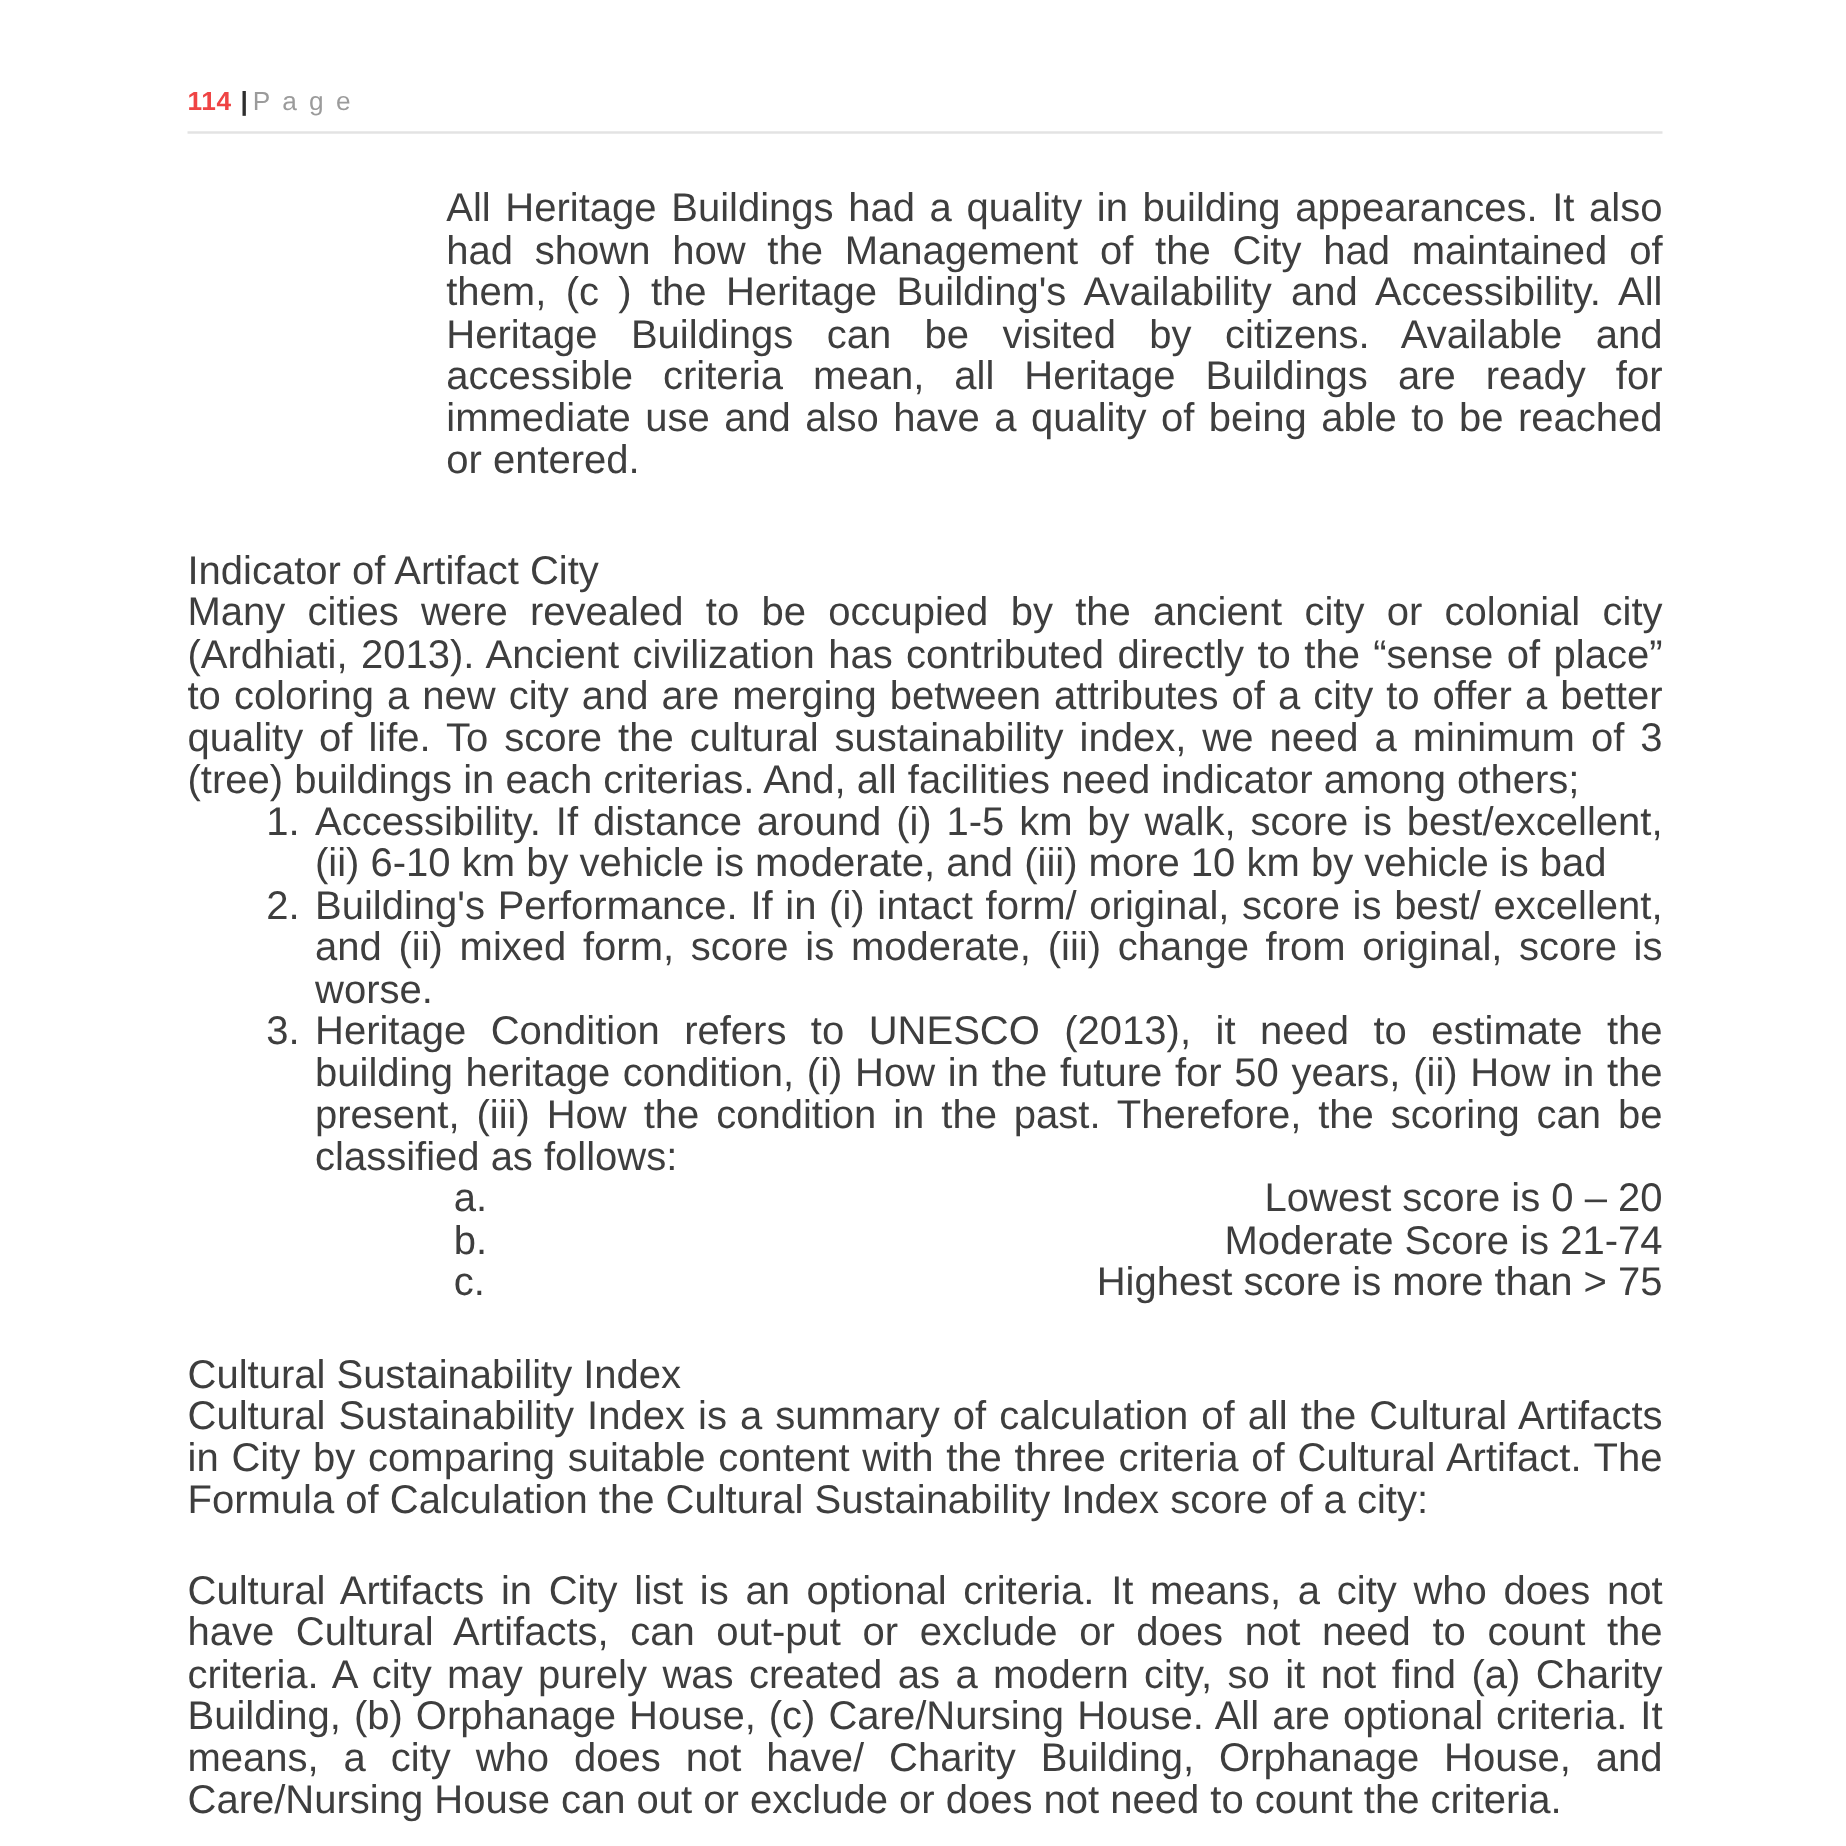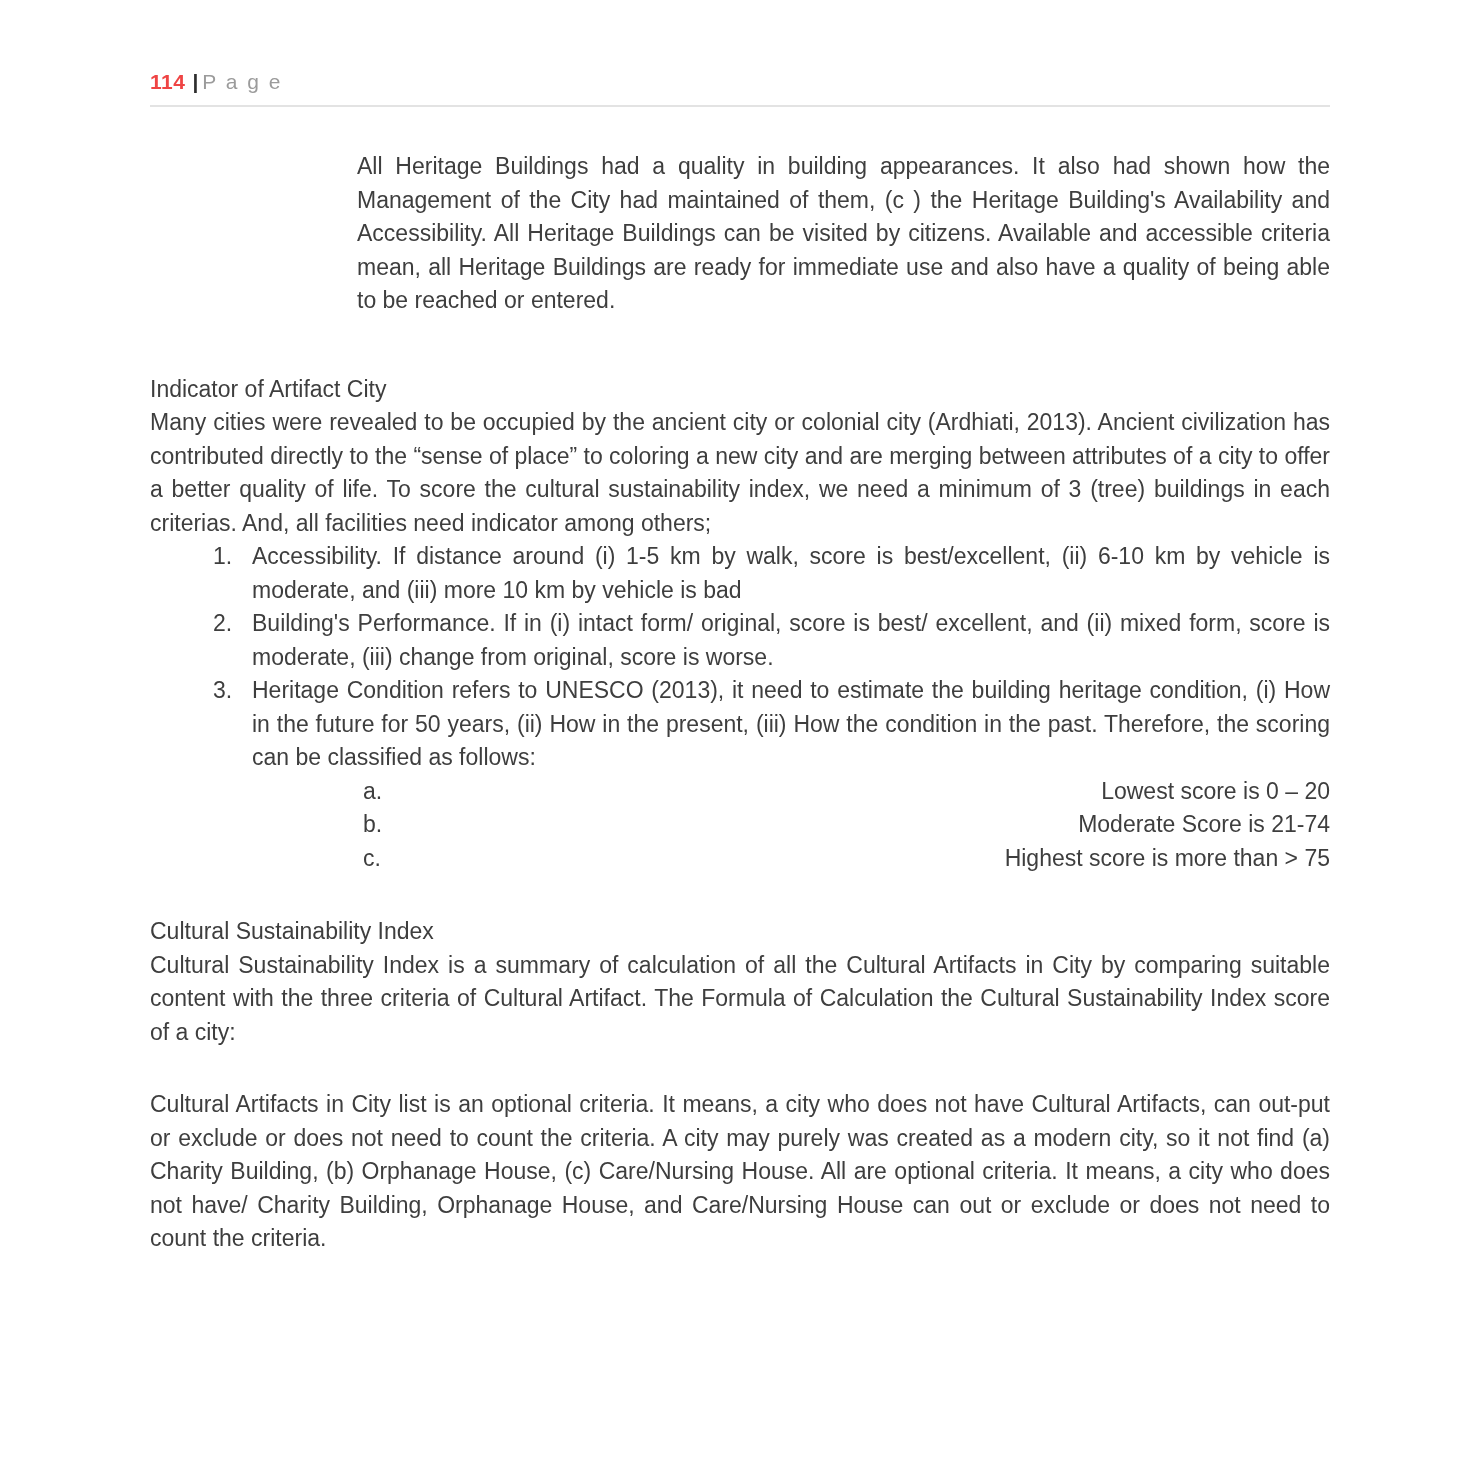--- a/index.html
+++ b/index.html
@@ -40,21 +40,21 @@
     color: #2e2e2e;
     margin: 0 4px 0 7px;
   }
   .page-word {
     color: #9b9b9b;
     letter-spacing: 2px;
   }
 
   
   .bodytext {
-    font-size: 23px;
+    font-size: 32px;
     line-height: 33.5px;
   }
   .justify { text-align: justify; }
   p { margin: 0; }
 
   .intro {
     margin: 43px 0 0 207px;
   }
 
   .section { margin-top: 55px; }

